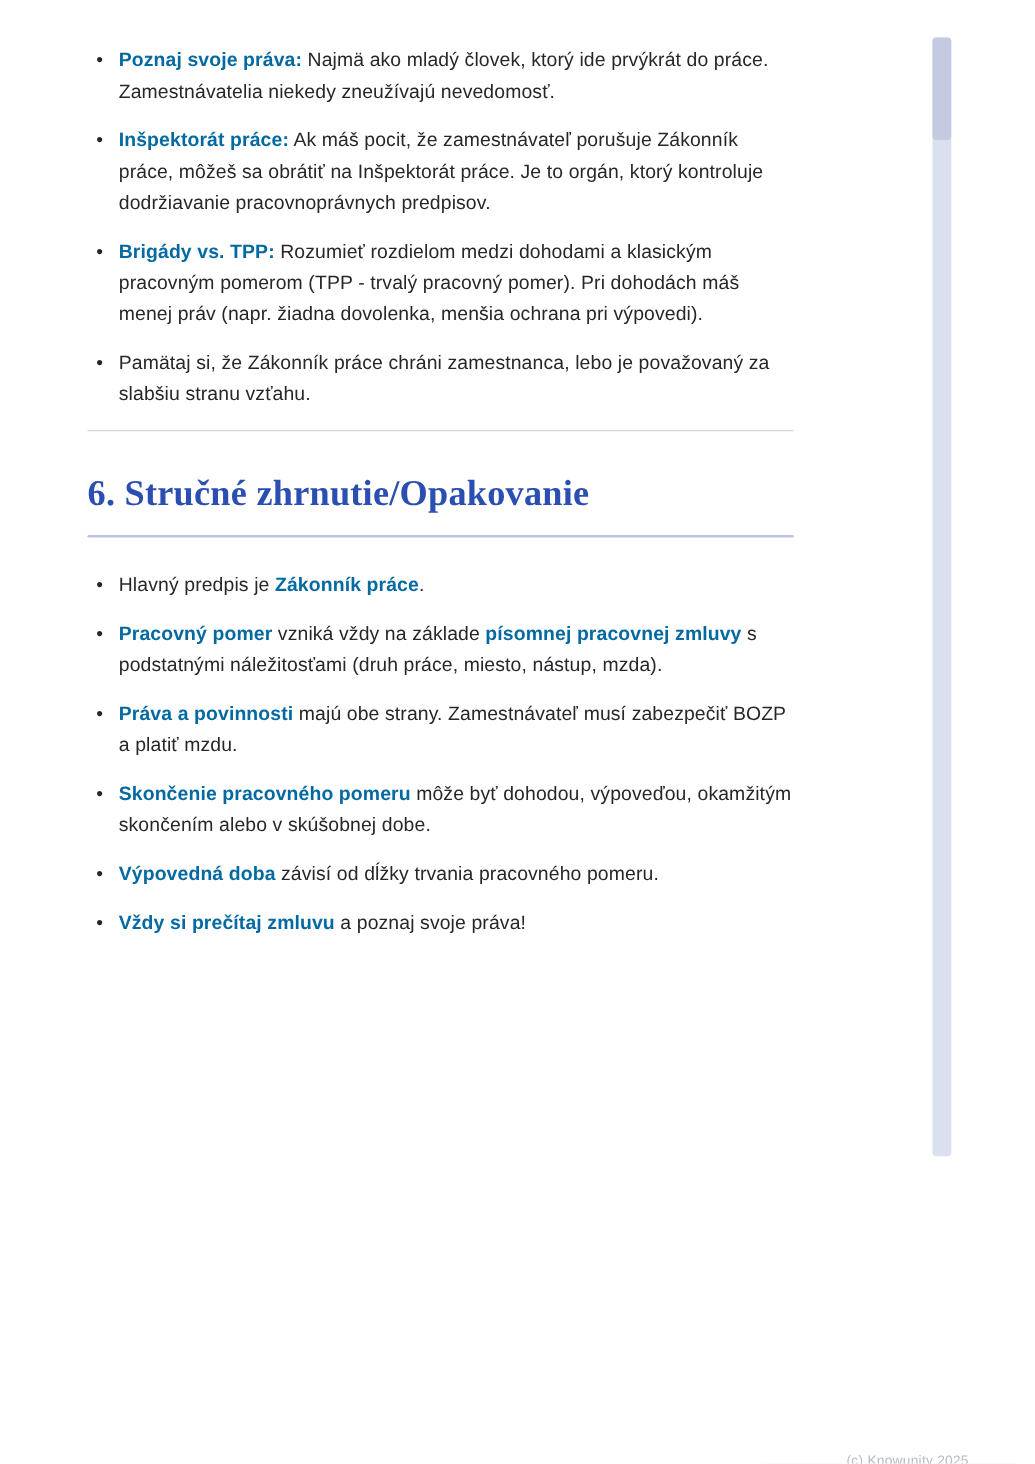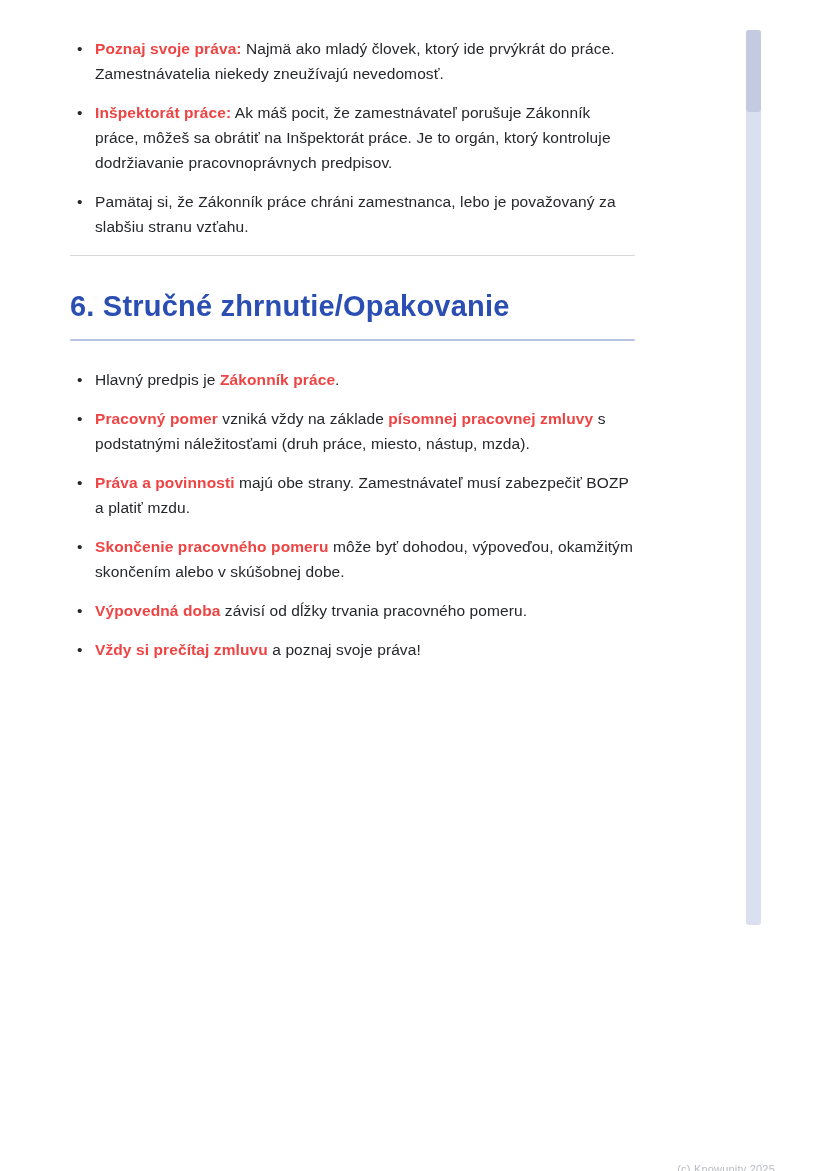--- a/index.html
+++ b/index.html
@@ -36,21 +36,21 @@
   }
   ul.doc-list li::before {
     content: "•";
     position: absolute;
     left: 7px;
     top: 0;
     font-size: 15.5px;
     line-height: 25px;
     color: #26272b;
   }
-  ul.doc-list li span.b { font-weight: 700; color: #ef4444; }
+  ul.doc-list li span.b { font-weight: 700; color: #0369a1; }
   ul.doc-list li.italic, ul.doc-list li span.i { }
 
   .divider {
     border: none;
     border-top: 1px solid #d8d8d8;
     margin: 16px 0 32px 0;
     width: 565px;
   }
 
   h1.section-heading {
@@ -100,26 +100,27 @@
 </head>
 <body>
 
 <div class="page">
 
   <div class="content">
 
     <ul class="doc-list">
         <li><span class="b">Poznaj svoje práva:</span><span> Najmä ako mladý človek, ktorý ide prvýkrát do práce. Zamestnávatelia niekedy zneužívajú nevedomosť.</span></li>
         <li><span class="b">Inšpektorát práce:</span><span> Ak máš pocit, že zamestnávateľ porušuje Zákonník práce, môžeš sa obrátiť na Inšpektorát práce. Je to orgán, ktorý kontroluje dodržiavanie pracovnoprávnych predpisov.</span></li>
+        <li><span class="b">Brigády vs. TPP:</span><span> Rozumieť rozdielom medzi dohodami a klasickým pracovným pomerom (TPP - trvalý pracovný pomer). Pri dohodách máš menej práv (napr. žiadna dovolenka, menšia ochrana pri výpovedi).</span></li>
         <li class="italic"><span class="i">Pamätaj si, že Zákonník práce chráni zamestnanca, lebo je považovaný za slabšiu stranu vzťahu.</span></li>
       </ul>
 
     <hr class="divider">
 
-    <h1 class="section-heading" style="color: rgb(42, 78, 178);">6. Stručné zhrnutie/Opakovanie</h1>
+    <h1 class="section-heading" style="color: rgb(42, 78, 178); font-family: Liberation Serif, serif;">6. Stručné zhrnutie/Opakovanie</h1>
     <div class="heading-underline" style="background: rgb(184, 196, 230);"></div>
 
     <ul class="doc-list summary-list">
         <li><span>Hlavný predpis je </span><span class="b">Zákonník práce</span><span>.</span></li>
         <li><span class="b">Pracovný pomer</span><span> vzniká vždy na základe </span><span class="b">písomnej pracovnej zmluvy</span><span> s podstatnými náležitosťami (druh práce, miesto, nástup, mzda).</span></li>
         <li><span class="b">Práva a povinnosti</span><span> majú obe strany. Zamestnávateľ musí zabezpečiť BOZP a platiť mzdu.</span></li>
         <li><span class="b">Skončenie pracovného pomeru</span><span> môže byť dohodou, výpoveďou, okamžitým skončením alebo v skúšobnej dobe.</span></li>
         <li><span class="b">Výpovedná doba</span><span> závisí od dĺžky trvania pracovného pomeru.</span></li>
         <li><span class="b">Vždy si prečítaj zmluvu</span><span> a poznaj svoje práva!</span></li>
       </ul>

